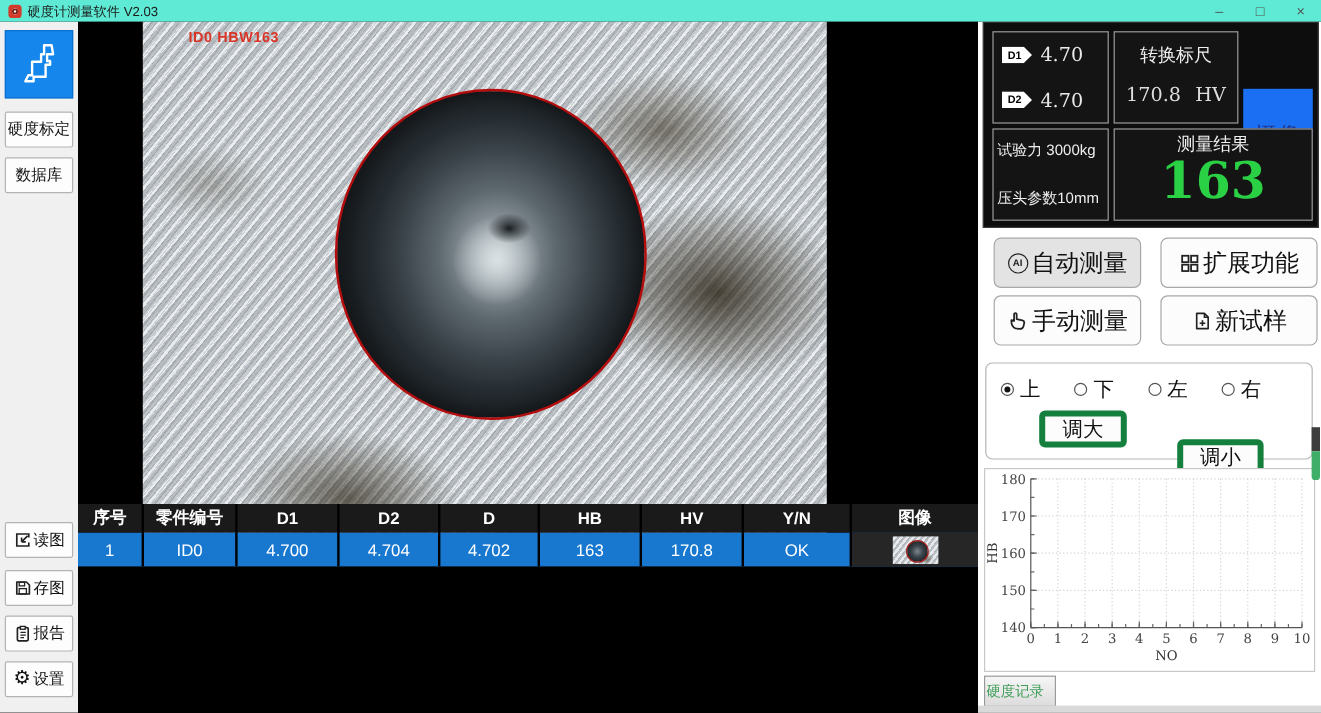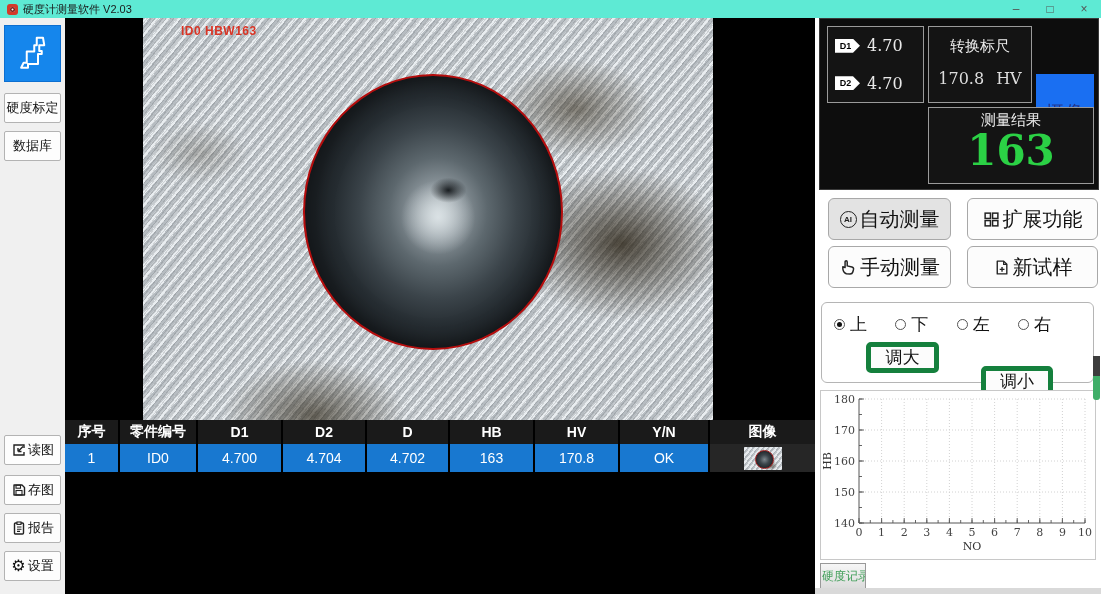--- a/index.html
+++ b/index.html
@@ -23,21 +23,21 @@
   #btn-calib { top:75px; }
   #btn-db { top:113px; }
   #btn-read { top:417px; }
   #btn-save { top:457px; }
   #btn-report { top:495px; }
   #btn-settings { top:533px; }
   .gear-glyph { font-size:16px; line-height:1; margin-right:2px; }
 
   
   .main { position:absolute; left:65px; top:18px; width:750px; height:576px; background:#000; }
-  .camera-image { position:absolute; left:78px; top:0; width:570px; height:452px; overflow:hidden;
+  .camera-image { position:absolute; left:54px; top:0; width:570px; height:452px; overflow:hidden;
     background:
       radial-gradient(150px 110px at 84% 50%, rgba(42,34,20,.8), rgba(42,34,20,0) 70%),
       radial-gradient(110px 70px at 76% 20%, rgba(52,42,24,.55), rgba(52,42,24,0) 70%),
       radial-gradient(130px 80px at 30% 88%, rgba(44,36,20,.65), rgba(44,36,20,0) 70%),
       radial-gradient(90px 50px at 58% 97%, rgba(36,30,16,.6), rgba(36,30,16,0) 70%),
       radial-gradient(70px 45px at 10% 30%, rgba(60,52,36,.25), rgba(60,52,36,0) 70%),
       repeating-linear-gradient(128deg, rgba(40,44,48,.14) 0 1px, rgba(255,255,255,0) 1px 3px),
       repeating-linear-gradient(131deg, #c4c9cd 0 2px, #e9edf0 2px 5px, #b6bcc1 5px 8px);
     padding-left: 17px;
   }
@@ -98,21 +98,21 @@
   #btn-inc { left:44px; top:39px; width:73px; height:31px; }
   #btn-dec { left:159px; top:39px; width:72px; height:31px;margin-top:24px; }
 
   .chart-box { position:absolute; left:5px; top:372px; width:276px; height:170px; border:1px solid #c8c8c8; background:#fff; }
   .grid { stroke:#d2d2d2; stroke-width:1; stroke-dasharray:1 2; }
   .tick { stroke:#666; stroke-width:1; }
   .axis { stroke:#555; stroke-width:1; fill:none; }
   .tlab { font-family:"DejaVu Serif","Liberation Serif",serif; font-size:11px; fill:#444; }
   .alab { font-family:"DejaVu Serif","Liberation Serif",serif; font-size:11px; fill:#333; }
 
-  .record-tab { position:absolute; left:5px; top:545px; width:46px; height:26px; background:linear-gradient(#f6f6f6,#dcdcdc); border:1px solid #999; display:flex; align-items:center; font-size:12px; color:#3f9e57; overflow:hidden; white-space:nowrap; padding-left:1px; }
+  .record-tab { position:absolute; left:5px; top:545px; width:60px; height:26px; background:linear-gradient(#f6f6f6,#dcdcdc); border:1px solid #999; display:flex; align-items:center; font-size:12px; color:#3f9e57; overflow:hidden; white-space:nowrap; padding-left:1px; }
   .status-band { position:absolute; left:0; top:570px; width:286px; height:6px; background:#d9d9d9; }
 
   .scroll-thumb { position:absolute; left:1093px; top:356px; width:7px; z-index:6; }
   .scroll-dark { width:7px; height:20px; background:#3d3d3d; }
   .scroll-green { width:7px; height:24px; background:#3fae68; border-radius:0 0 3px 3px; }
 
   svg { display:block; }
 </style>
 </head>
 <body>
@@ -226,20 +226,24 @@
       </div>
     </div>
     <div class="ibox box-scale">
       <div class="scale-title">转换标尺</div>
       <div class="scale-value num">
         <span>170.8</span>
         <span>HV</span>
       </div>
     </div>
     <div class="camera-btn">摄像</div>
+    <div class="ibox box-force">
+      <div>试验力 3000kg</div>
+      <div>压头参数10mm</div>
+    </div>
     <div class="ibox box-result">
       <div class="result-title">测量结果</div>
       <div class="result-value num">163</div>
     </div>
   </div>
 
   <div class="action-btn" id="btn-auto">
     <span class="ai-circle">AI</span>
     <span>自动测量</span>
   </div>

